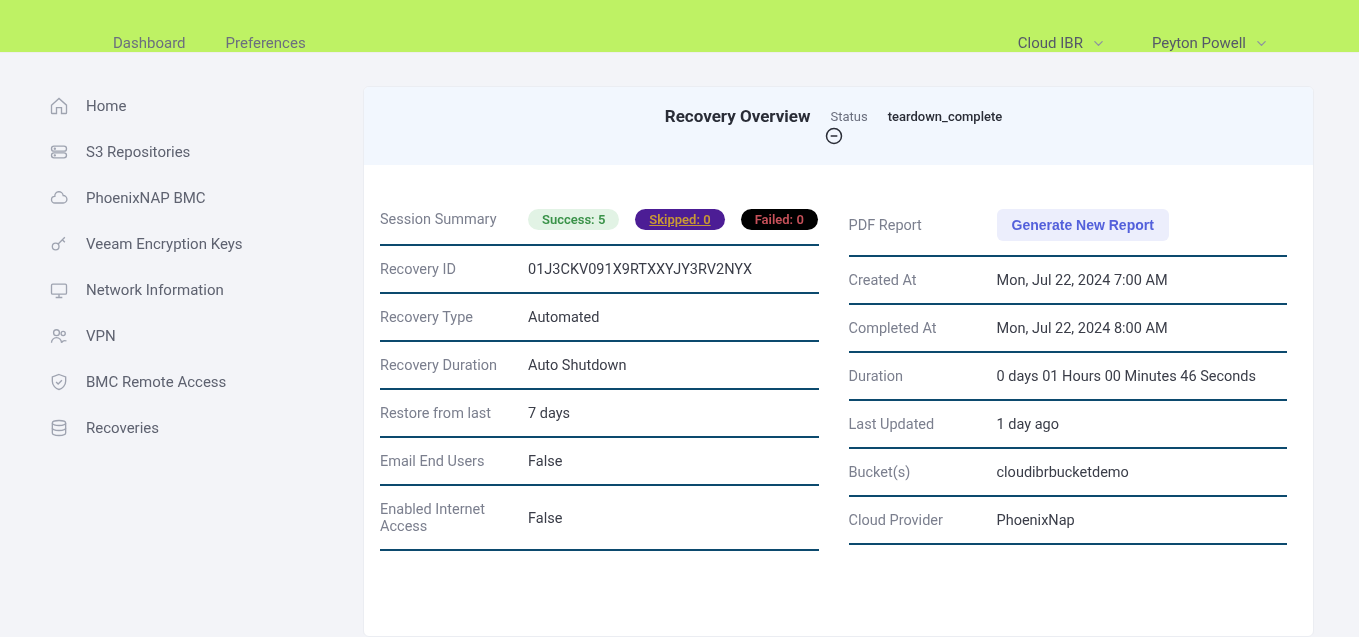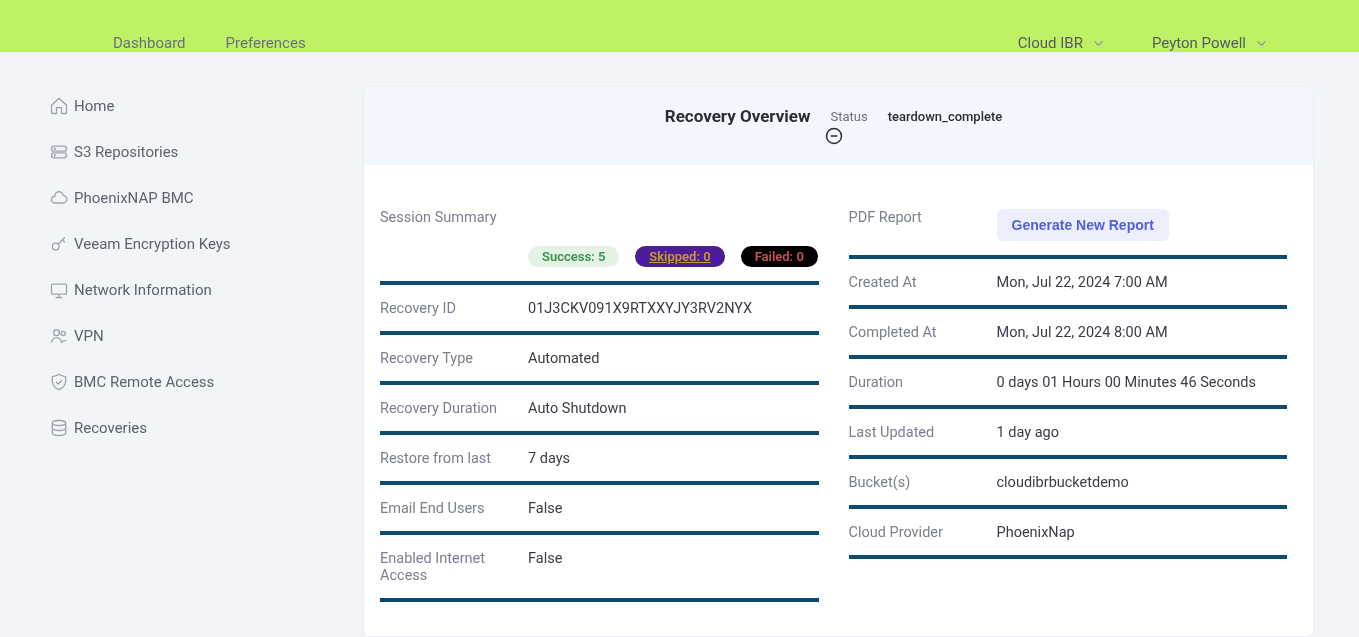--- a/index.html
+++ b/index.html
@@ -58,21 +58,21 @@
       display: flex;
       height: calc(100% - 53px);
     }
     .sidebar {
       width: 363px;
       padding: 30px 0 0 48px;
     }
     .sidebar-item {
       display: flex;
       align-items: center;
-      gap: 4px;
+      gap: 16px;
       padding: 12px 0;
       color: #5e6270;
       font-size: 15px;
       cursor: pointer;
     }
     .sidebar-icon {
       width: 22px;
       height: 22px;
       color: #9ea3b0;
       display: flex;
@@ -123,37 +123,37 @@
       display: flex;
       gap: 30px;
       padding: 44px 26px 0 16px;
     }
     .column {
       flex: 1;
     }
     .row {
       display: flex;
       padding: 15px 0 14px 0;
-      border-bottom: 4px solid #0c4a6e;
+      border-bottom: 2px solid #0c4a6e;
+      align-items: center;
     }
     .row-label {
       width: 148px;
       flex-shrink: 0;
       color: #7b7f8e;
       font-size: 14.5px;
     }
     .row-value {
       color: #3a3d48;
       font-size: 14.5px;
       flex: 1;
     }
     .badges {
       display: flex;
       gap: 16px;
-      margin-top: 37px;
     }
     .badge {
       padding: 3px 14px;
       border-radius: 13px;
       font-size: 13px;
       font-weight: 600;
     }
     .badge-success {
       background: #e2f3e5;
       color: #3a9249;

